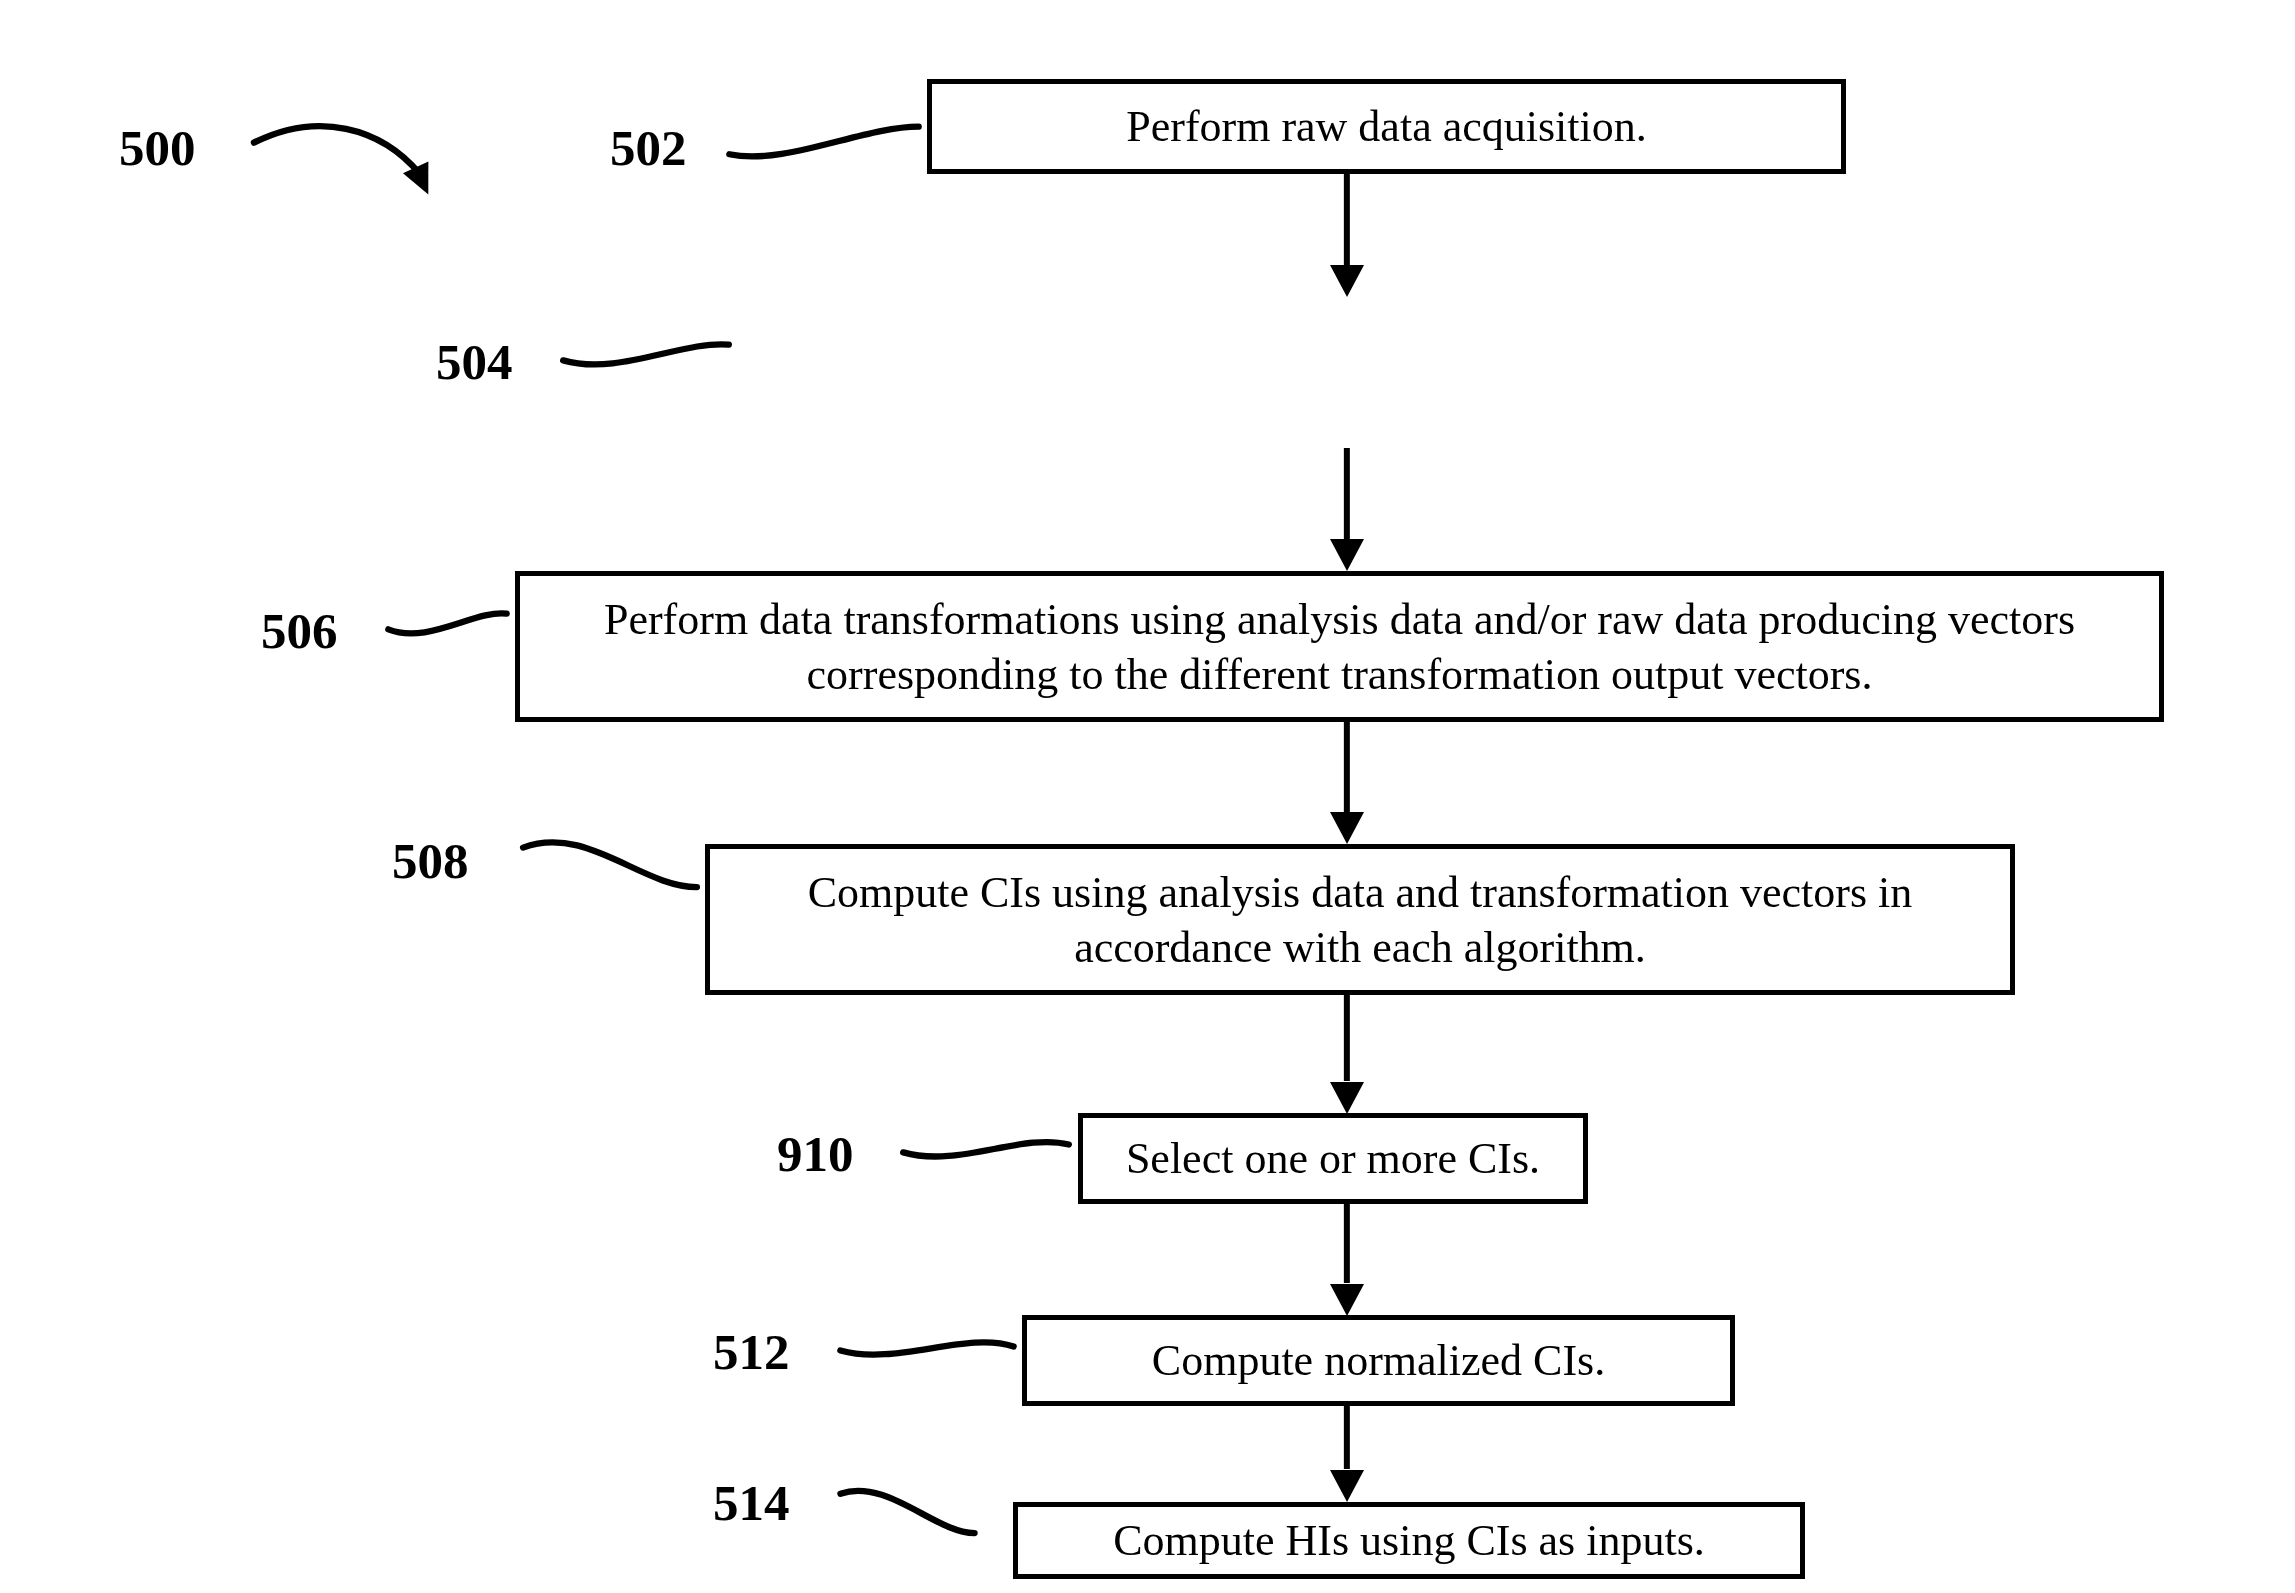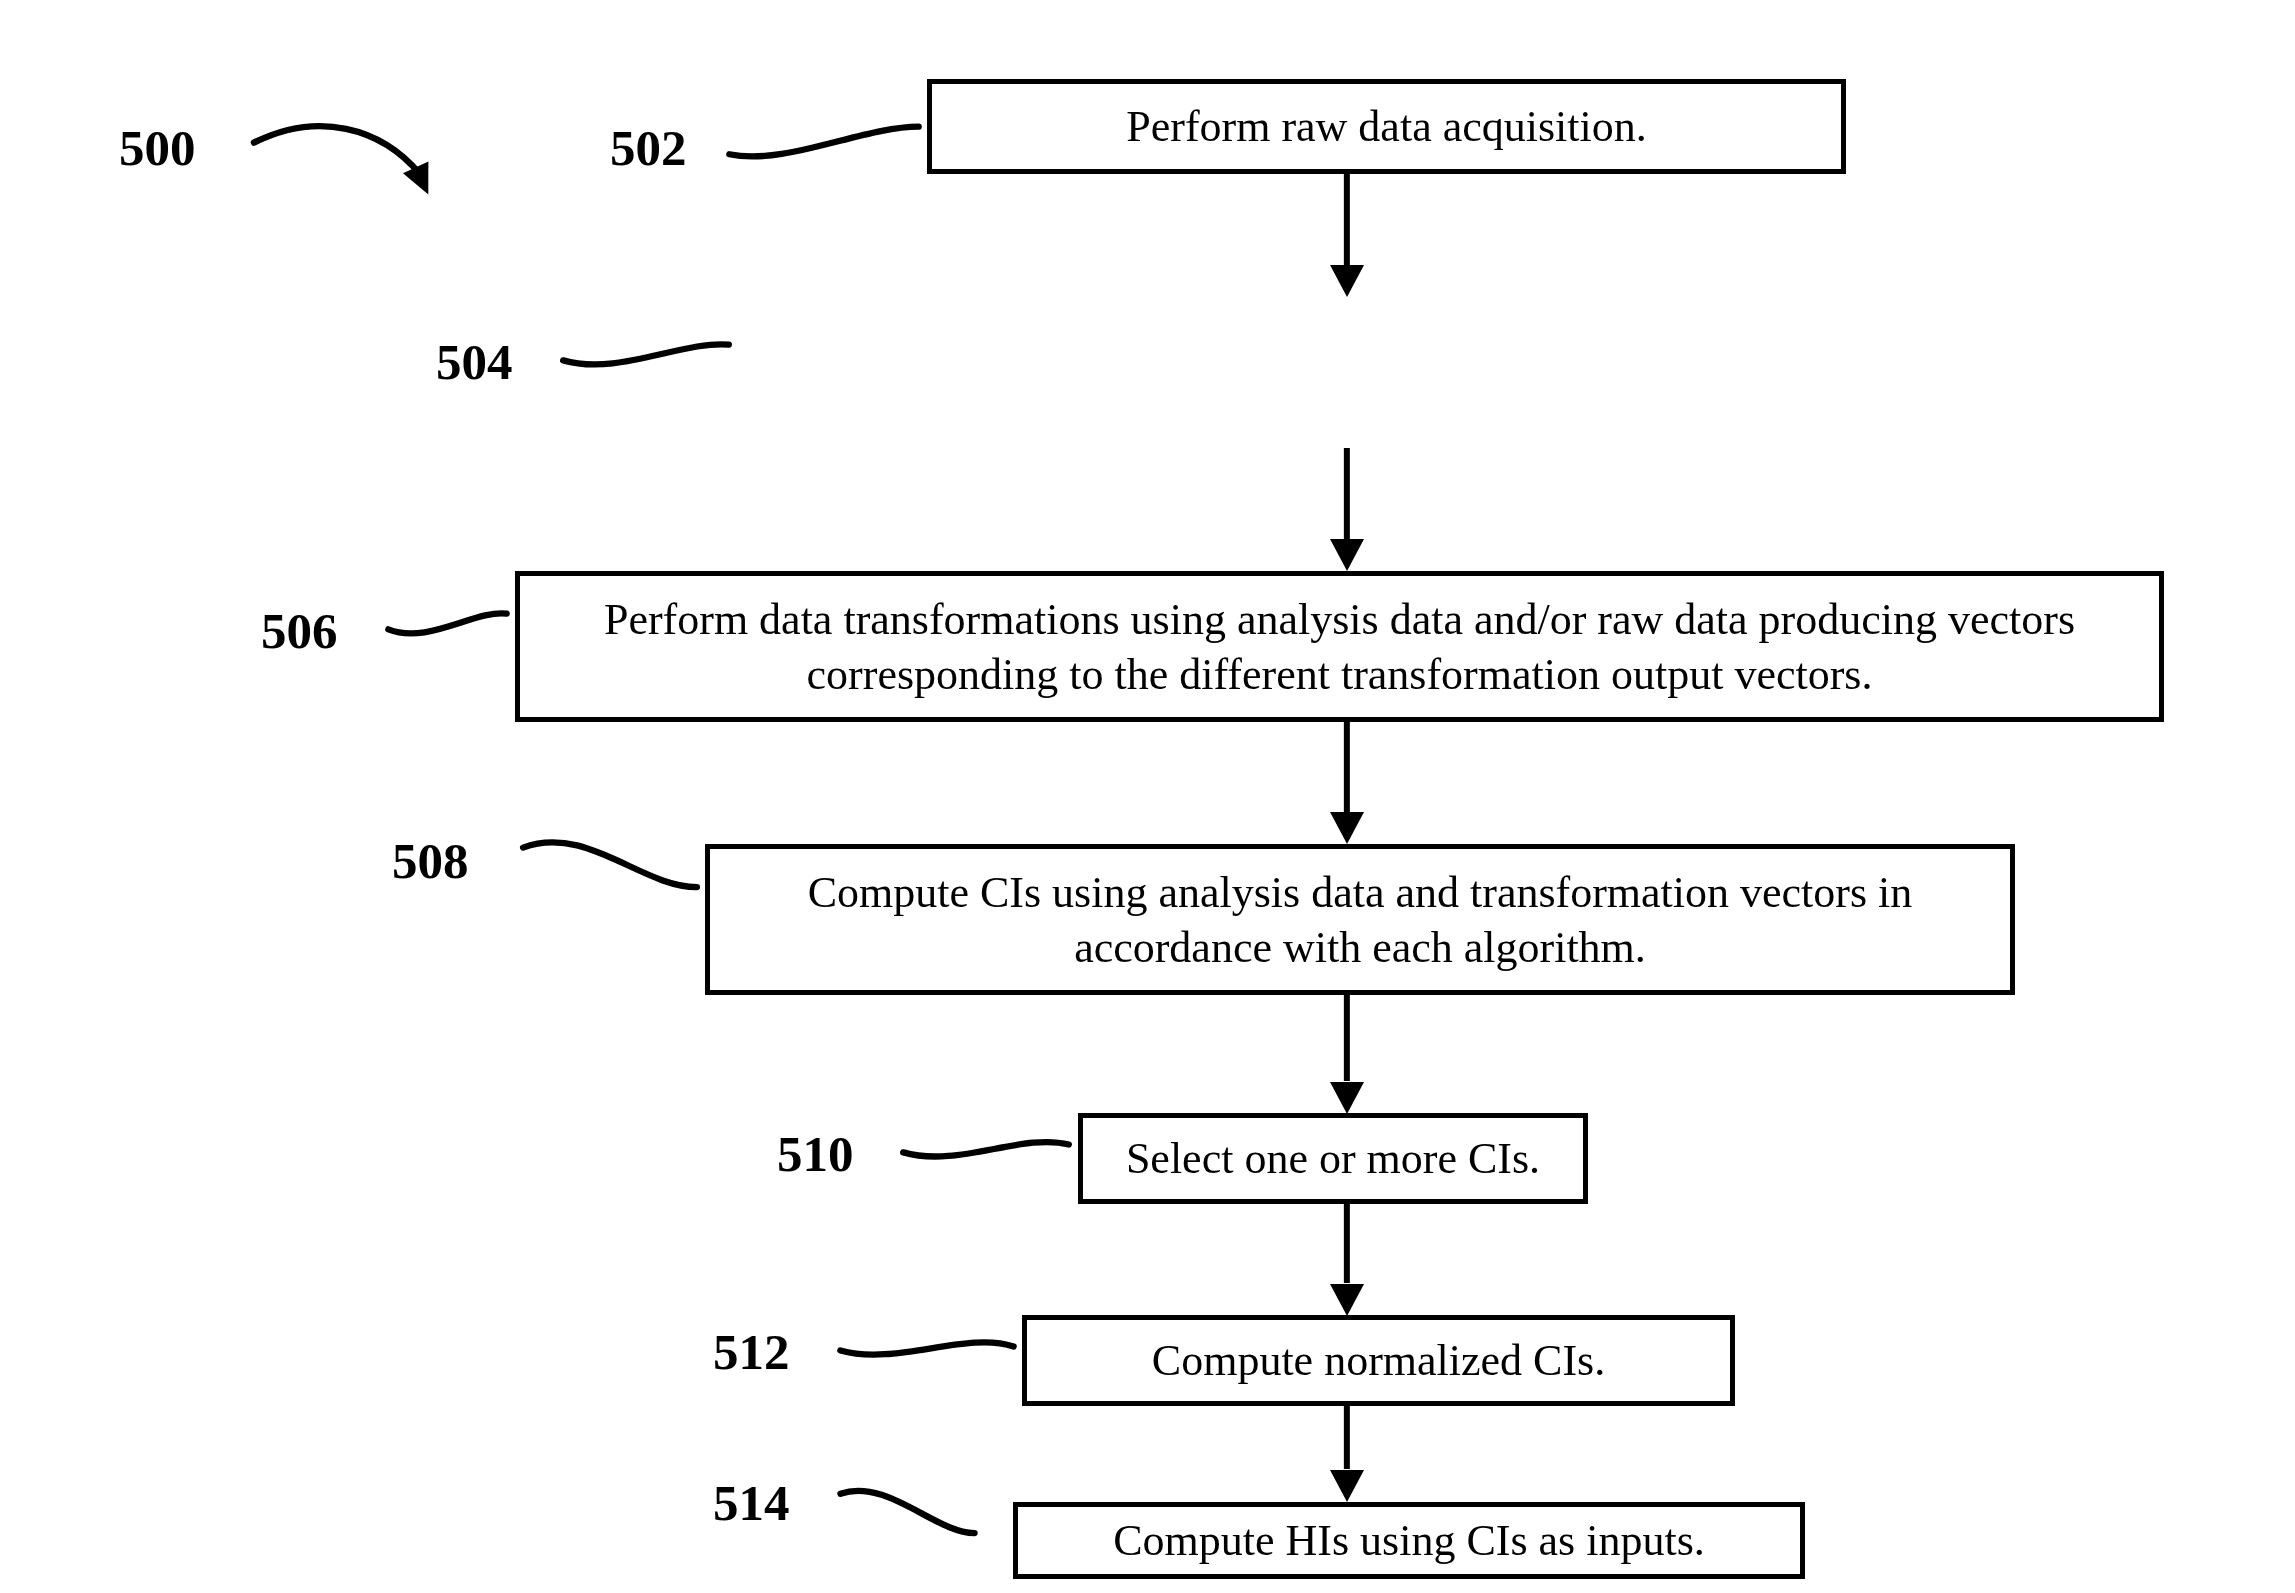--- a/index.html
+++ b/index.html
@@ -112,21 +112,21 @@
   <svg class="leader" style="left:515px; top:816px; width:190px; height:79px;" viewBox="0 0 240 100" width="190" height="79">
     <path d="M 10 40 C 90 10, 160 90, 230 90"></path>
   </svg>
   <div class="box" style="left:705px; top:844px; width:1310px; height:151px;">
     <span>Compute CIs using analysis data and transformation vectors in accordance with each algorithm.</span>
   </div>
 
   <div class="arrow-shaft" style="top:994px; height:87px; left:1347px;"></div>
   <div class="arrow-head" style="top:1082px; left:1347px;"></div>
 
-  <div class="ref-label" style="left:777px; top:1125px;">510</div>
+  <div class="ref-label" style="left:777px; top:1125px;">910</div>
   <svg class="leader" style="left:895px; top:1109px; width:182px; height:71px;" viewBox="0 0 230 90" width="182" height="71">
     <path d="M 10 55 C 80 75, 160 30, 220 45"></path>
   </svg>
   <div class="box" style="left:1078px; top:1113px; width:510px; height:91px;">
     <span>Select one or more CIs.</span>
   </div>
 
   <div class="arrow-shaft" style="top:1204px; height:79px; left:1347px;"></div>
   <div class="arrow-head" style="top:1284px; left:1347px;"></div>
 

